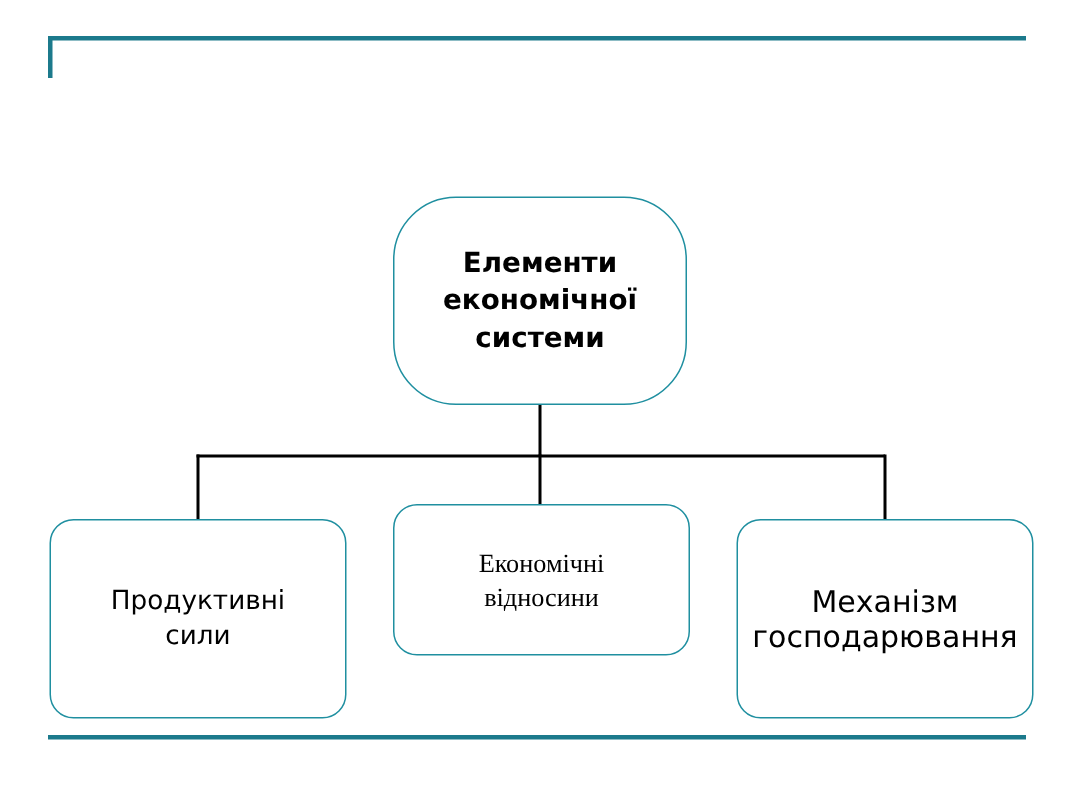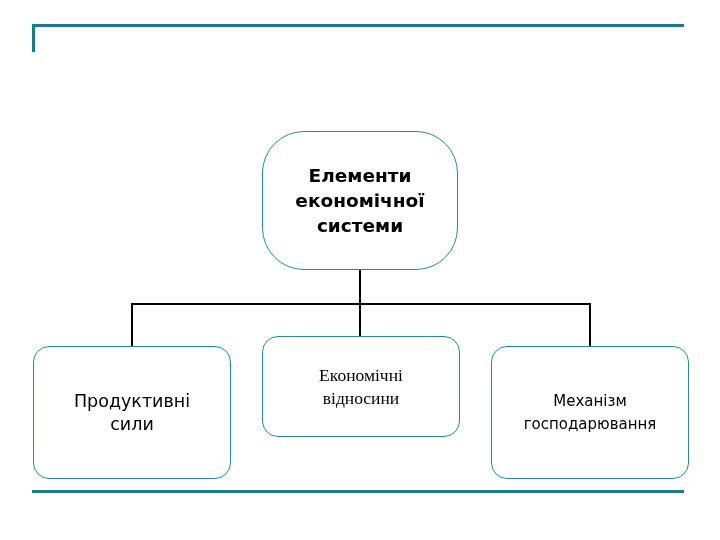--- a/index.html
+++ b/index.html
@@ -117,21 +117,21 @@
     width: 198px;
     height: 133px;
   }
   .node-1 .node-text,
   .node-2 .node-text,
   .node-3 .node-text {
     font-size: 17.5px;
     line-height: 23px;
   }
   .node-3 .node-text {
-    font-size: 15px;
+    font-size: 20px;
   }
 </style>
 </head>
 <body>
 
 <div class="slide">
 
   <div class="top-rule"></div>
   <div class="left-rule"></div>
   <div class="bottom-rule"></div>

